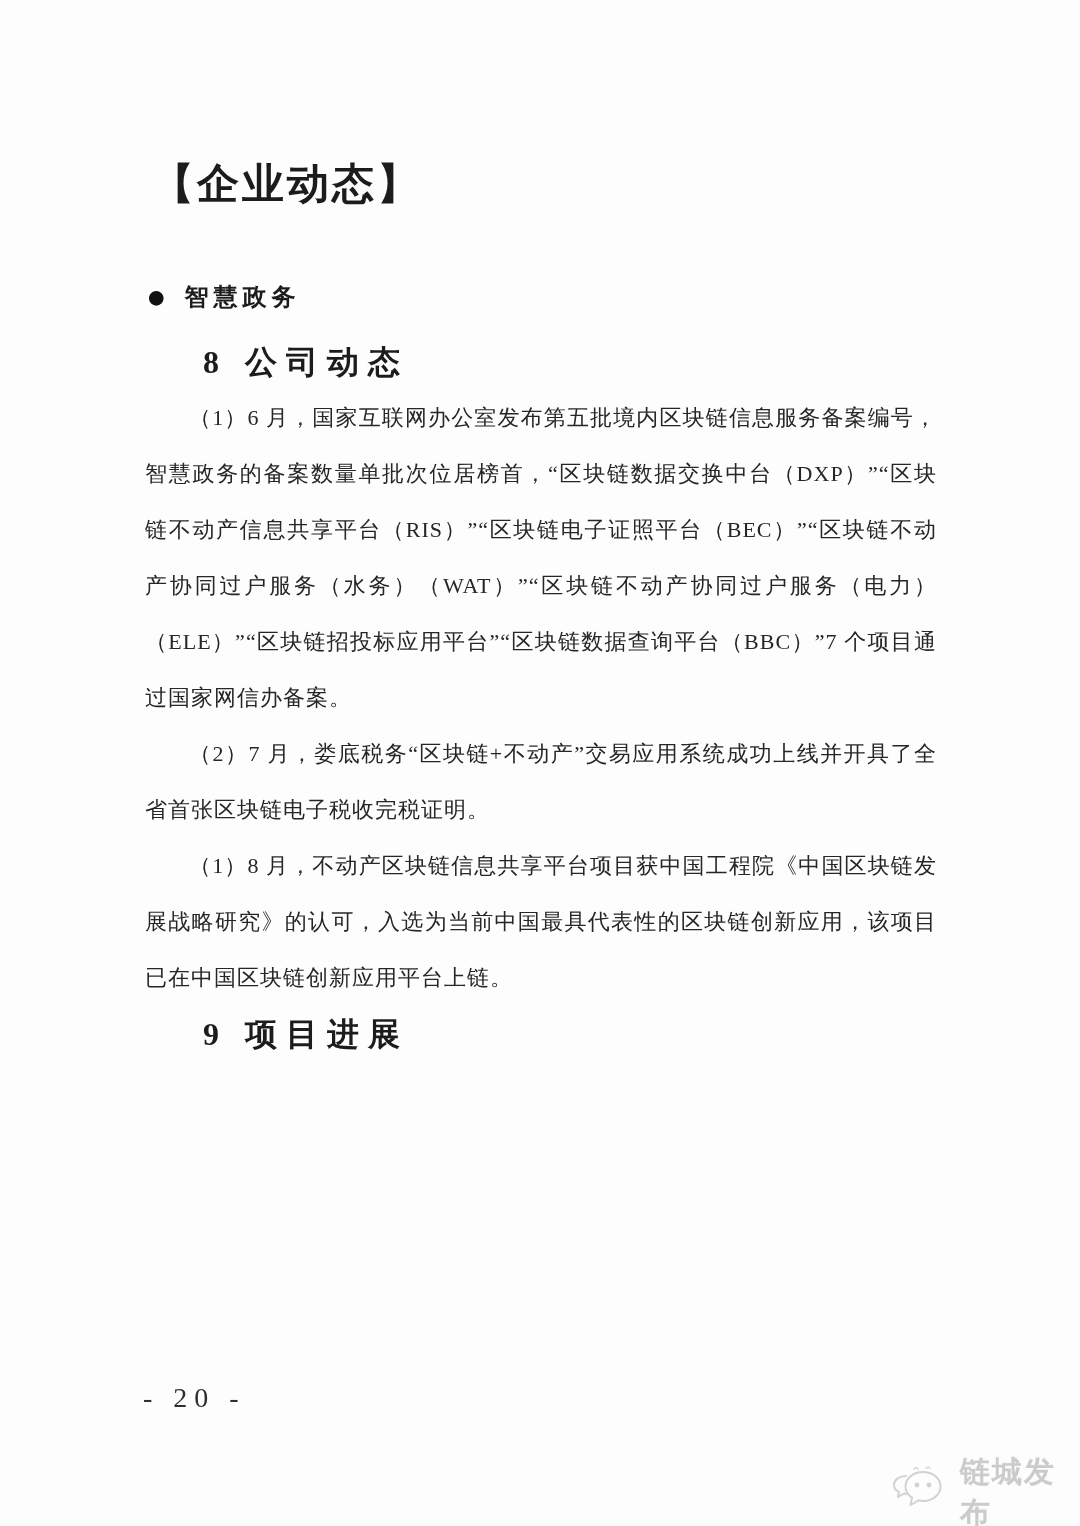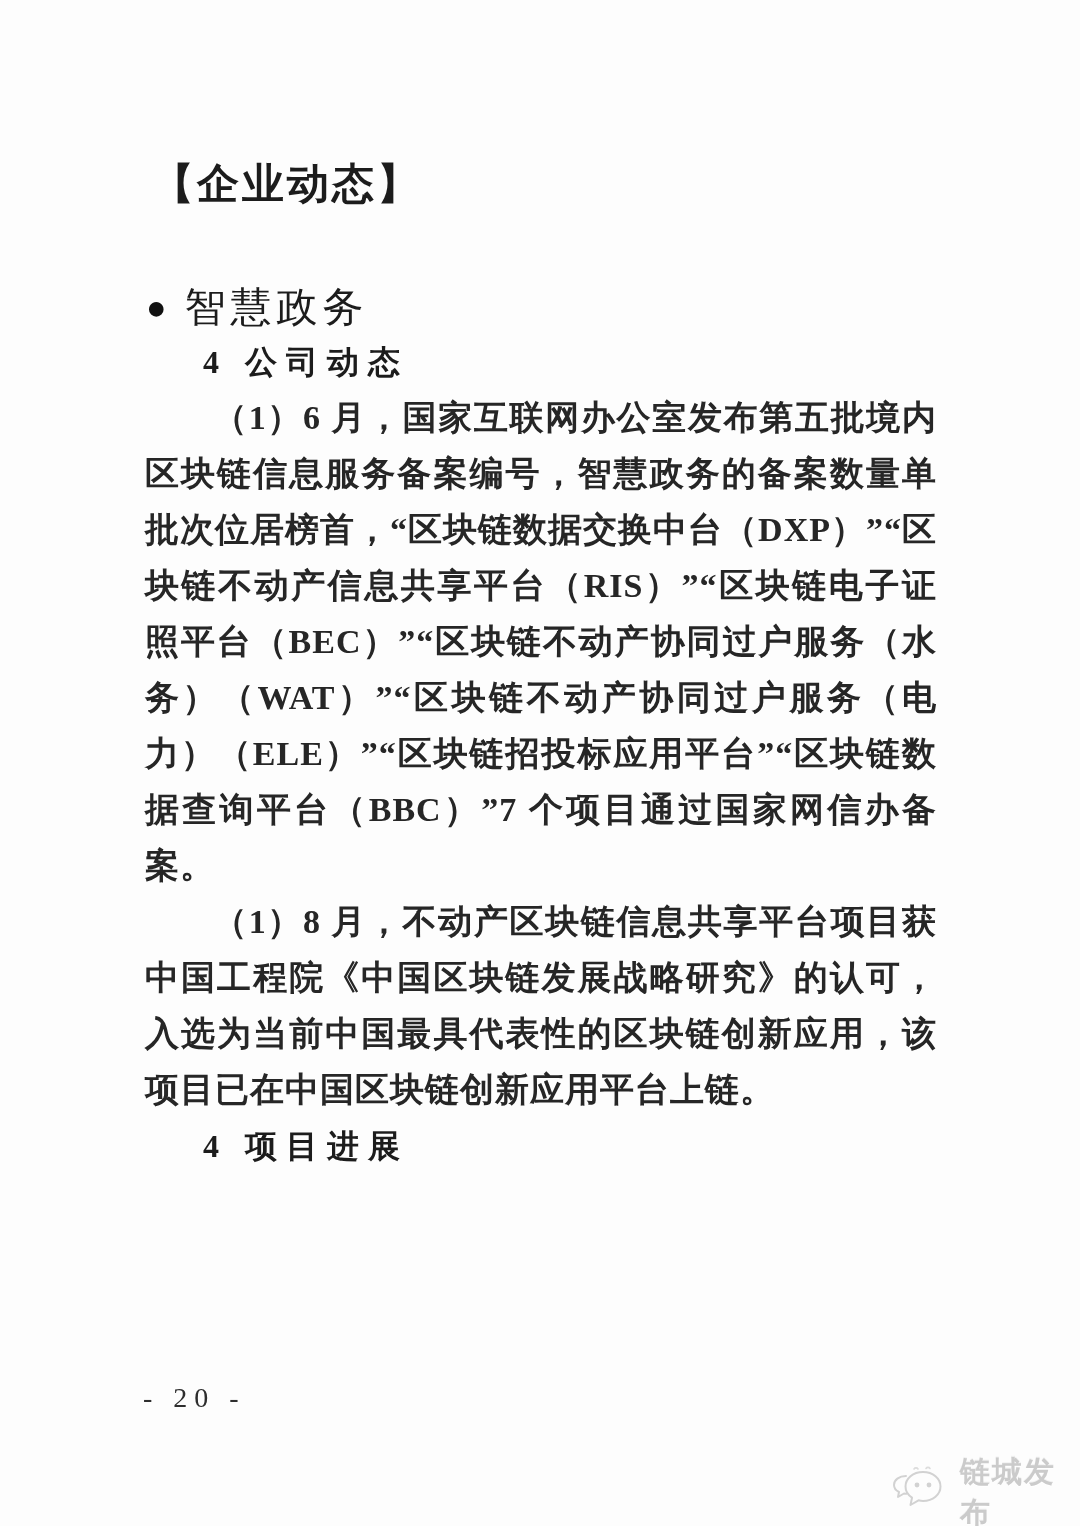--- a/index.html
+++ b/index.html
@@ -33,49 +33,48 @@
     display: flex;
     align-items: center;
   }
   .topic .bullet {
     font-size: 34px;
     line-height: 34px;
     color: #111;
   }
   .topic .topic-title {
     margin-left: 18px;
-    font-size: 41px;
-    font-weight: normal;
+    font-size: 24px;
+    font-weight: bold;
     letter-spacing: 5px;
     color: #1c1c1c;
   }
   .content {
     position: absolute;
     left: 145px;
     top: 334px;
     width: 792px;
   }
   .sec-heading {
     margin: 0;
     padding-left: 58px;
     font-size: 32px;
     font-weight: bold;
     letter-spacing: 9px;
     line-height: 56px;
     color: #1c1c1c;
   }
   .content p {
     margin: 0;
-    font-size: 34px;
+    font-size: 22px;
     line-height: 56px;
     letter-spacing: 1px;
     text-align: justify;
     text-indent: 2em;
     color: #262626;
-    font-weight: bold;
   }
   .page-number {
     position: absolute;
     left: 143px;
     top: 1382px;
     font-size: 28px;
     letter-spacing: 7px;
     color: #2e2e2e;
   }
   .watermark {
@@ -105,28 +104,29 @@
 
   <div class="doc-title">【企业动态】</div>
 
   <div class="topic">
     <span class="bullet">●</span>
     <span class="topic-title">智慧政务</span>
   </div>
 
   <div class="content">
 
-    <h3 class="sec-heading">4 公司动态</h3>
+    <h3 class="sec-heading">8 公司动态</h3>
 
     <p>（1）6 月，国家互联网办公室发布第五批境内区块链信息服务备案编号，智慧政务的备案数量单批次位居榜首，“区块链数据交换中台（DXP）”“区块链不动产信息共享平台（RIS）”“区块链电子证照平台（BEC）”“区块链不动产协同过户服务（水务）（WAT）”“区块链不动产协同过户服务（电力）（ELE）”“区块链招投标应用平台”“区块链数据查询平台（BBC）”7 个项目通过国家网信办备案。</p>
 
+    <p>（2）7 月，娄底税务“区块链+不动产”交易应用系统成功上线并开具了全省首张区块链电子税收完税证明。</p>
 
     <p>（1）8 月，不动产区块链信息共享平台项目获中国工程院《中国区块链发展战略研究》的认可，入选为当前中国最具代表性的区块链创新应用，该项目已在中国区块链创新应用平台上链。</p>
 
-    <h3 class="sec-heading">4 项目进展</h3>
+    <h3 class="sec-heading">9 项目进展</h3>
 
 
   </div>
 
   <div class="page-number">- 20 -</div>
 
   <div class="watermark">
     <span>
       <svg width="62" height="54" viewBox="0 0 62 54" fill="none">
 

